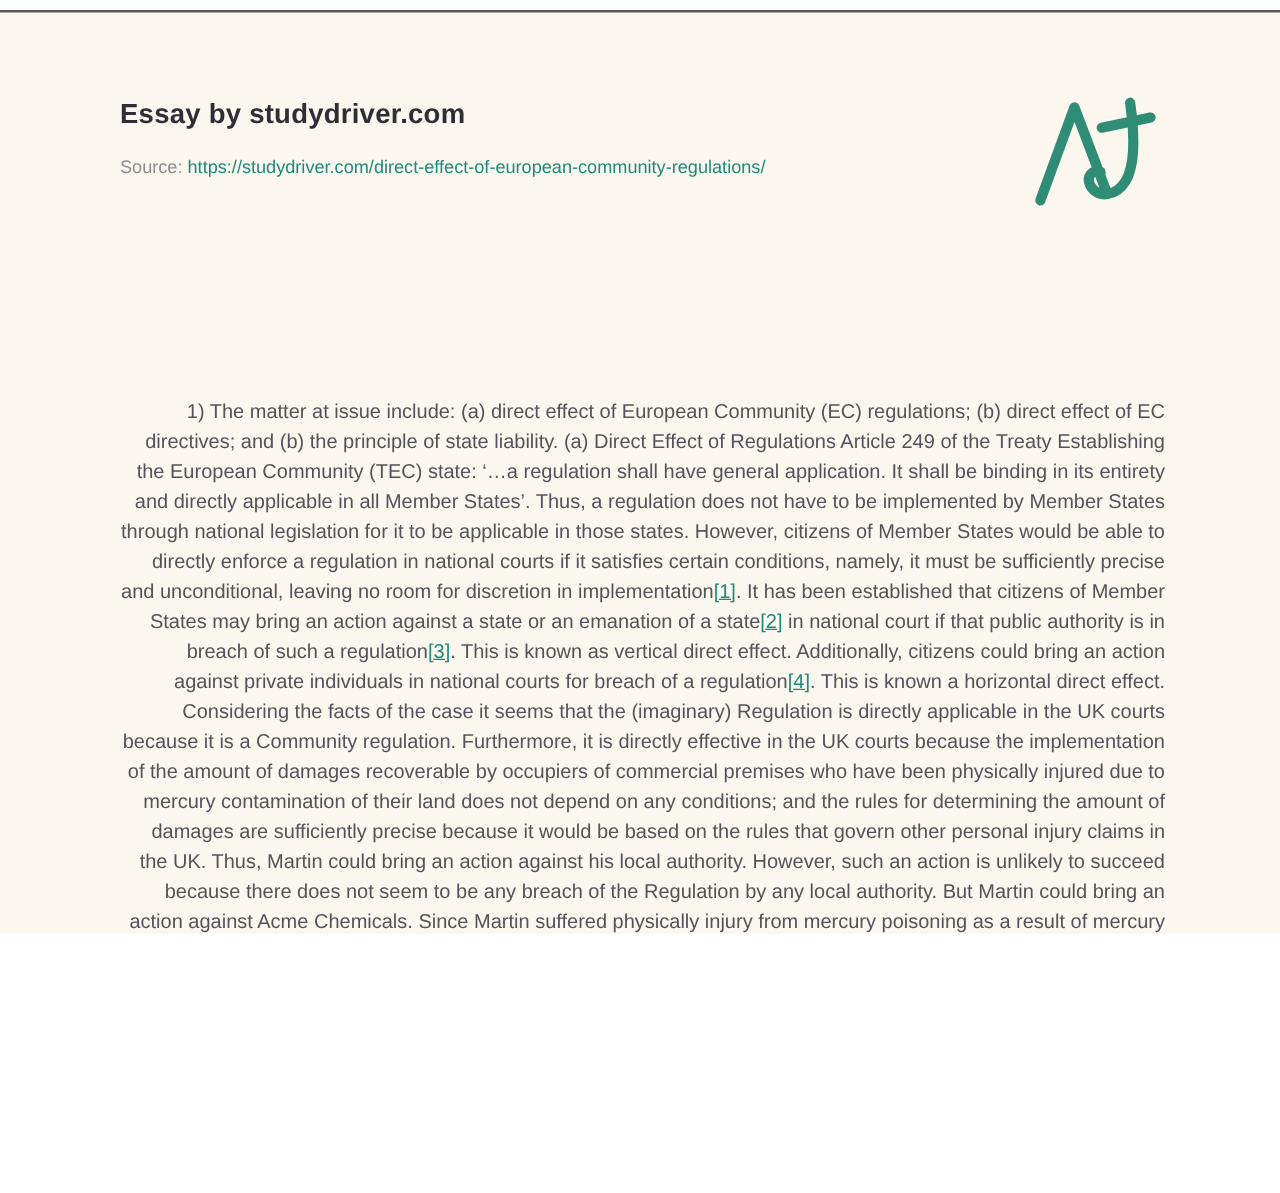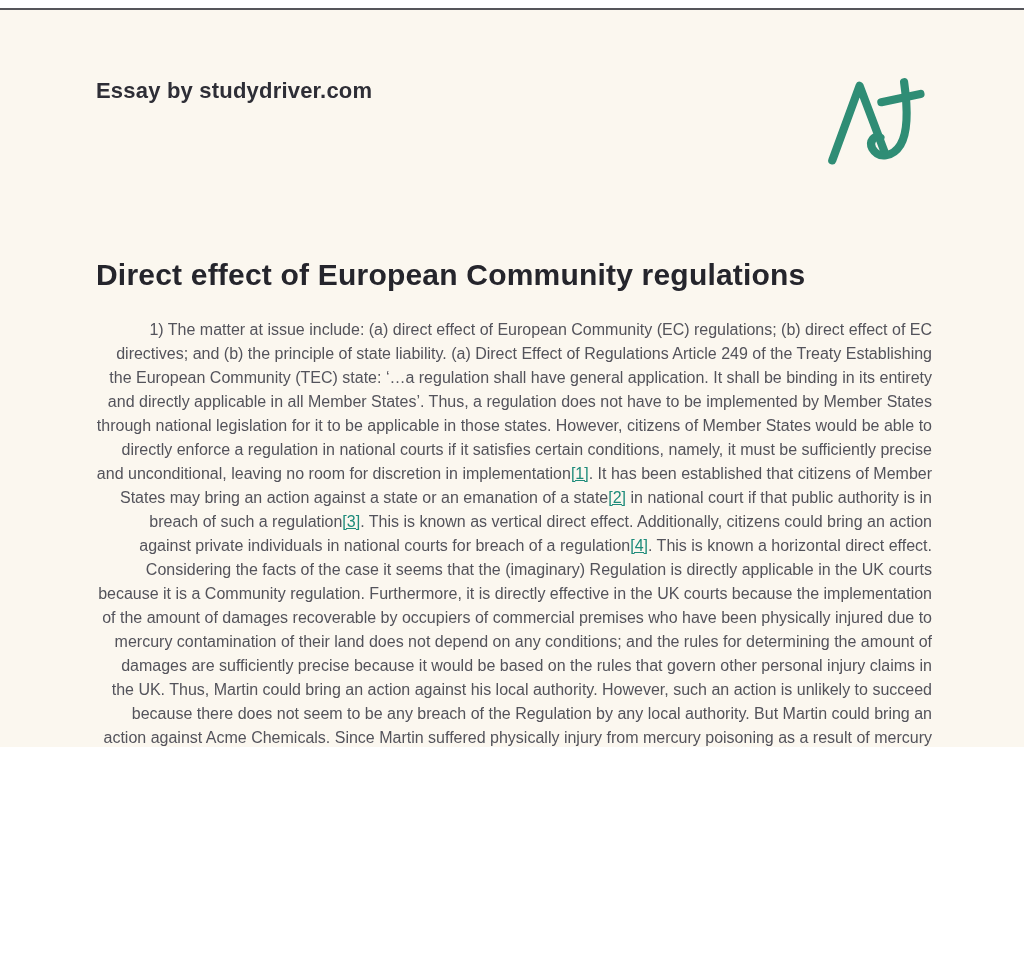--- a/index.html
+++ b/index.html
@@ -64,24 +64,27 @@
     cursor:pointer;
   }
 </style>
 </head>
 <body>
 
 <div class="page">
 
   <div class="header-title">Essay by studydriver.com</div>
 
+  <div class="source-line">
+    <span>Source:</span>
+    <a href="#">https://studydriver.com/direct-effect-of-european-community-regulations/</a>
+  </div>
 
   <svg class="logo" viewBox="0 0 110 100" fill="none" stroke="#2f8d75" stroke-width="9" stroke-linecap="round" stroke-linejoin="round">
     <path d="M8,90 L38,8 L66,82"></path>
     <path d="M87,4 C91,32 92,58 83,73 C75,86 59,89 52,77 C48,69 54,62 61,65"></path>
     <path d="M62,26 L105,17"></path>
   </svg>
 
-  <div class="article-title">Direct effect of European Community regulations</div>
 
   <div class="article-body" id="article-body"><span>1) The matter at issue include: (a) direct effect of European Community (EC) regulations; (b) direct effect of EC directives; and (b) the principle of state liability. (a) Direct Effect of Regulations Article 249 of the Treaty Establishing the European Community (TEC) state: ‘…a regulation shall have general application. It shall be binding in its entirety and directly applicable in all Member States’. Thus, a regulation does not have to be implemented by Member States through national legislation for it to be applicable in those states. However, citizens of Member States would be able to directly enforce a regulation in national courts if it satisfies certain conditions, namely, it must be sufficiently precise and unconditional, leaving no room for discretion in implementation</span><a class="footnote-link" href="#">[1]</a><span>. It has been established that citizens of Member States may bring an action against a state or an emanation of a state</span><a class="footnote-link" href="#">[2]</a><span> in national court if that public authority is in breach of such a regulation</span><a class="footnote-link" href="#">[3]</a><span>. This is known as vertical direct effect. Additionally, citizens could bring an action against private individuals in national courts for breach of a regulation</span><a class="footnote-link" href="#">[4]</a><span>. This is known a horizontal direct effect. Considering the facts of the case it seems that the (imaginary) Regulation is directly applicable in the UK courts because it is a Community regulation. Furthermore, it is directly effective in the UK courts because the implementation of the amount of damages recoverable by occupiers of commercial premises who have been physically injured due to mercury contamination of their land does not depend on any conditions; and the rules for determining the amount of damages are sufficiently precise because it would be based on the rules that govern other personal injury claims in the UK. Thus, Martin could bring an action against his local authority. However, such an action is unlikely to succeed because there does not seem to be any breach of the Regulation by any local authority. But Martin could bring an action against Acme Chemicals. Since Martin suffered physically injury from mercury poisoning as a result of mercury leaking from the land of Acme Chemical, there seems to be a breach of the Regulation and thus he would be quite likely to succeed if he brought the action. Thus, it is submitted that Martin would not be likely to succeed if he brings an action against his local authority but he would be likely to succeed if he brings an action against Acme Chemicals Ltd. (b) Vertical Direct Effect of Directives Article 249 of the TEC state that directives are “binding…upon each member state to which it is addressed, but shall leave to the national authorities the choice of form and methods.” The fact that directives are not described as directly applicable does not mean that are incapa</span></div>
 
 </div>
 
 </body></html>

